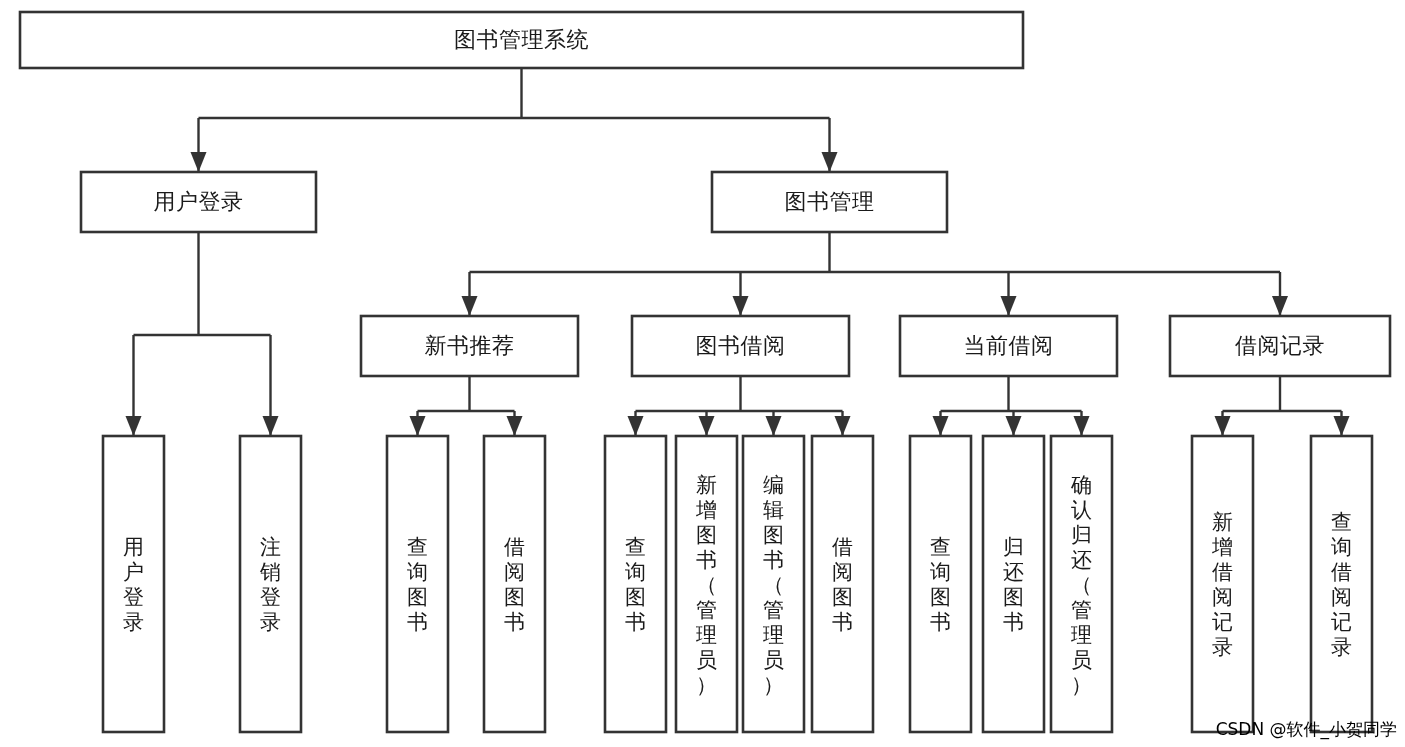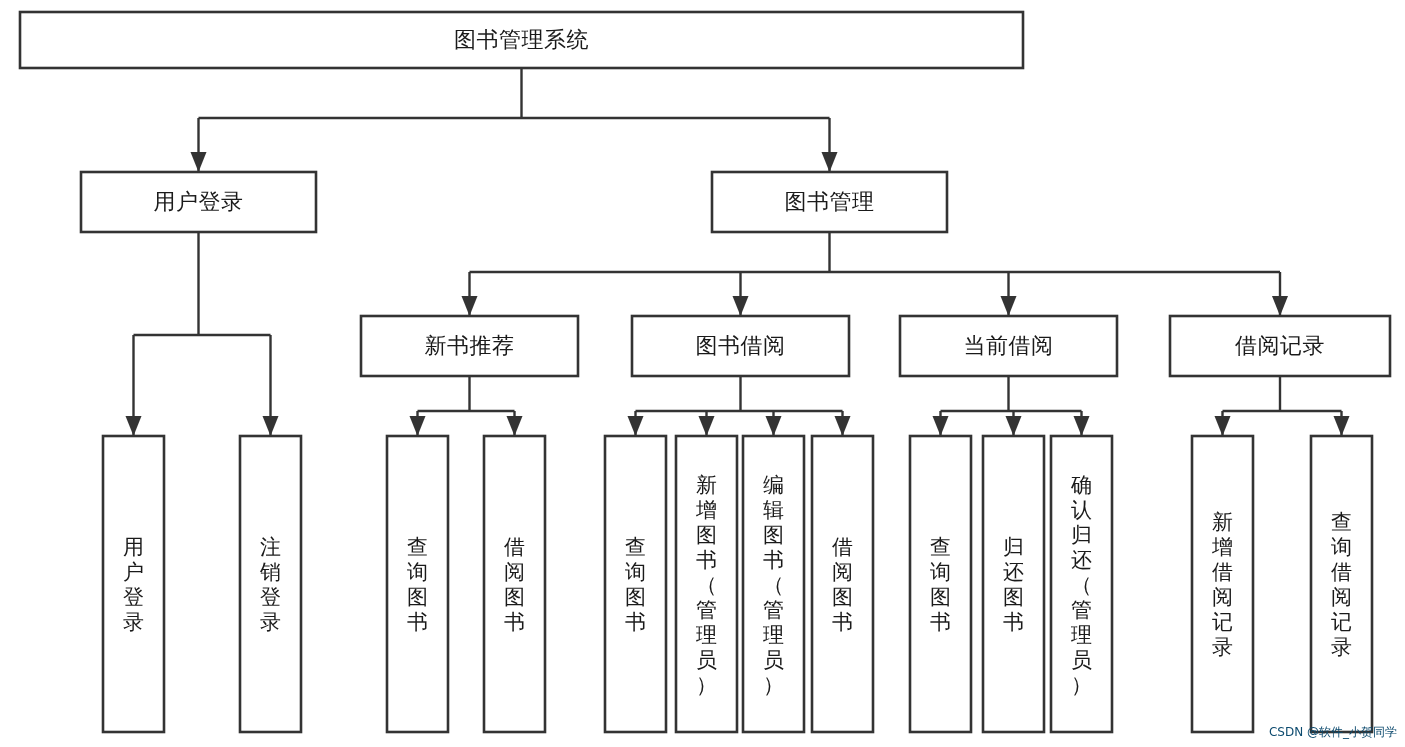--- a/index.html
+++ b/index.html
@@ -53,22 +53,22 @@
   }
   .arrow-head {
     fill: #333333;
     stroke: none;
   }
   .watermark {
     position: absolute;
     right: 8px;
     bottom: 6px;
     font-family: "DejaVu Sans", "Liberation Sans", sans-serif;
-    font-size: 12px;
-    color: #0c4a6e;
+    font-size: 17px;
+    color: #000000;
     white-space: nowrap;
     pointer-events: none;
     text-align: center;
   }
 </style>
 </head>
 <body>
 
 <div id="diagram-root">
   <svg class="tree" viewBox="0 0 1405 747" xmlns="http://www.w3.org/2000/svg">

